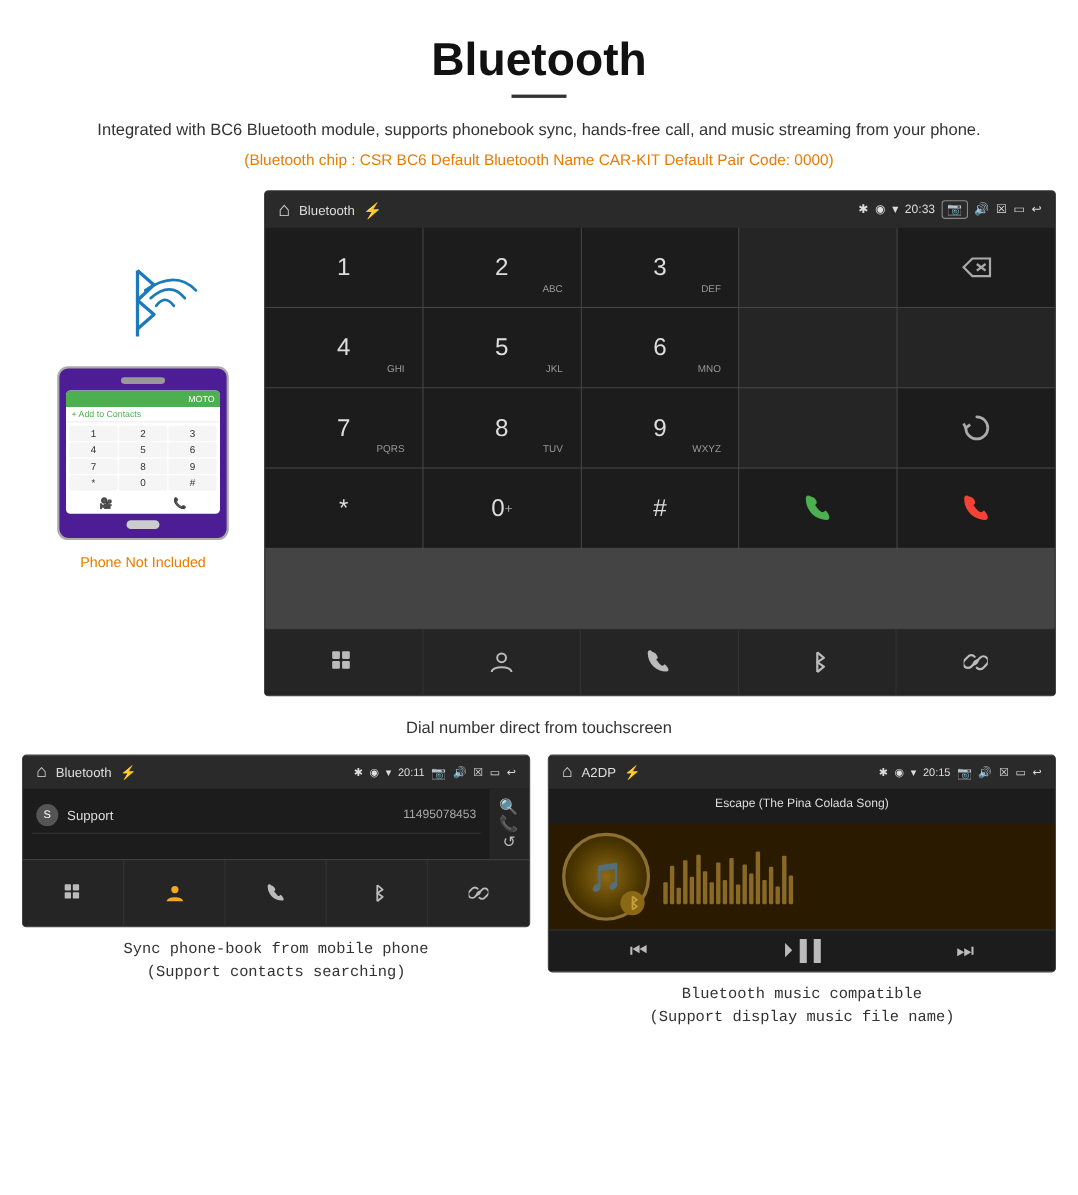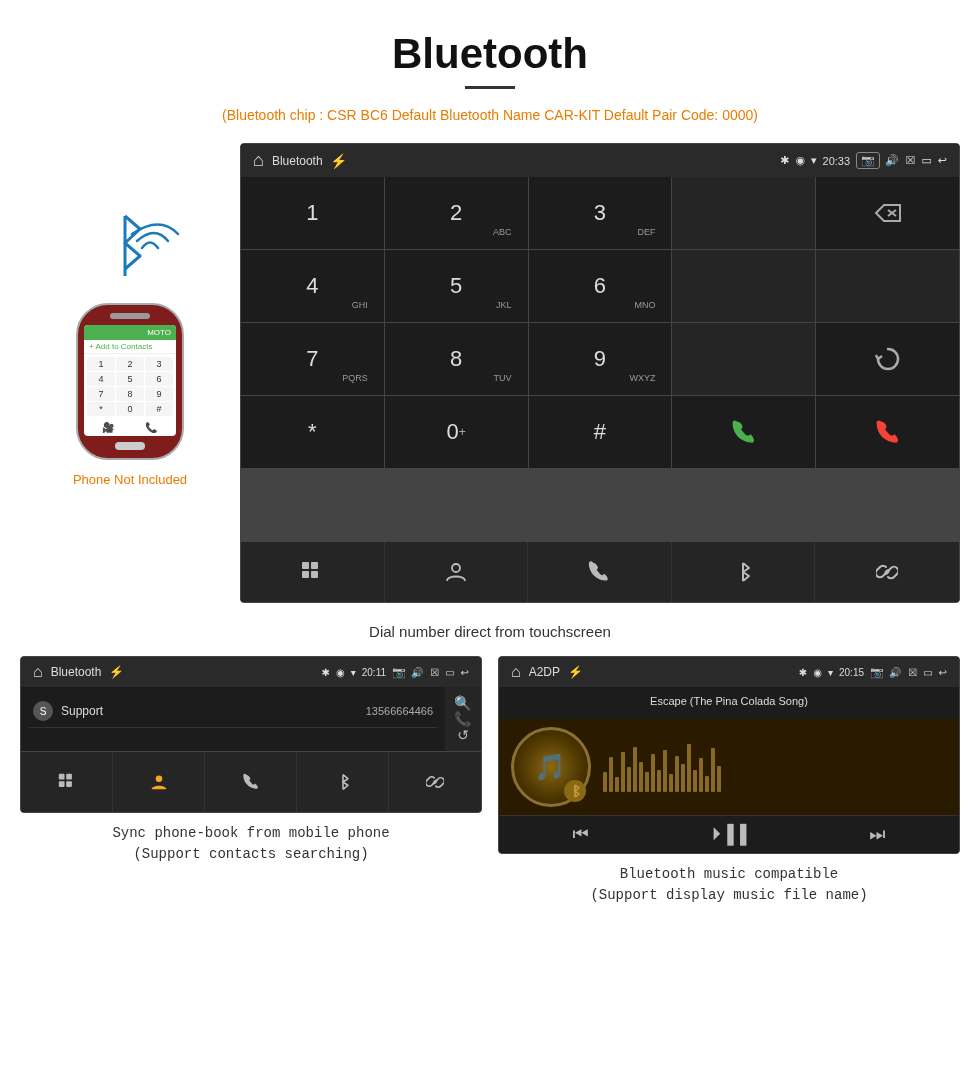--- a/index.html
+++ b/index.html
@@ -60,23 +60,23 @@
     }
     .bluetooth-icon-container {
       position: relative;
       width: 80px;
       height: 80px;
       margin-bottom: 20px;
     }
 
     
     .phone-illustration {
-      width: 108px;
-      background: #7f1d1d;
-      border-radius: 32px;
+      width: 156px;
+      background: #4c1d95;
+      border-radius: 10px;
       border: 2px solid #aaa;
       padding: 8px 6px;
       margin-bottom: 8px;
     }
     .phone-speaker {
       width: 40px;
       height: 6px;
       background: #999;
       border-radius: 3px;
       margin: 0 auto 6px;
@@ -352,20 +352,21 @@
       font-size: 18px;
       cursor: pointer;
     }
   </style>
 </head>
 <body>
 
 <div class="page-header">
   <h1 class="page-title">Bluetooth</h1>
   <div class="title-underline"></div>
+  <p class="page-description">Integrated with BC6 Bluetooth module, supports phonebook sync, hands-free call, and music streaming from your phone.</p>
   <p class="page-specs">(Bluetooth chip : CSR BC6    Default Bluetooth Name CAR-KIT    Default Pair Code: 0000)</p>
 </div>
 
 <div class="main-screenshot-area">
 
   <div class="phone-sidebar">
 
     <div class="bluetooth-icon-container">
       <svg width="90" height="90" viewBox="0 0 90 90">
 
@@ -544,21 +545,21 @@
         </div>
       </div>
 
       <div style="display:flex;">
         <div style="flex:1;padding:8px;">
 
 
           <div class="contact-row">
             <div class="contact-letter">S</div>
             <span class="contact-name">Support</span>
-            <span class="contact-phone">13566664466</span>
+            <span class="contact-phone">11495078453</span>
           </div>
         </div>
 
         <div style="width:36px;background:#252525;display:flex;flex-direction:column;align-items:center;justify-content:space-around;padding:8px 0;">
           <span style="color:#bbb;font-size:14px;">🔍</span>
           <span style="color:#bbb;font-size:14px;">📞</span>
           <span style="color:#bbb;font-size:14px;">↺</span>
         </div>
       </div>
 

